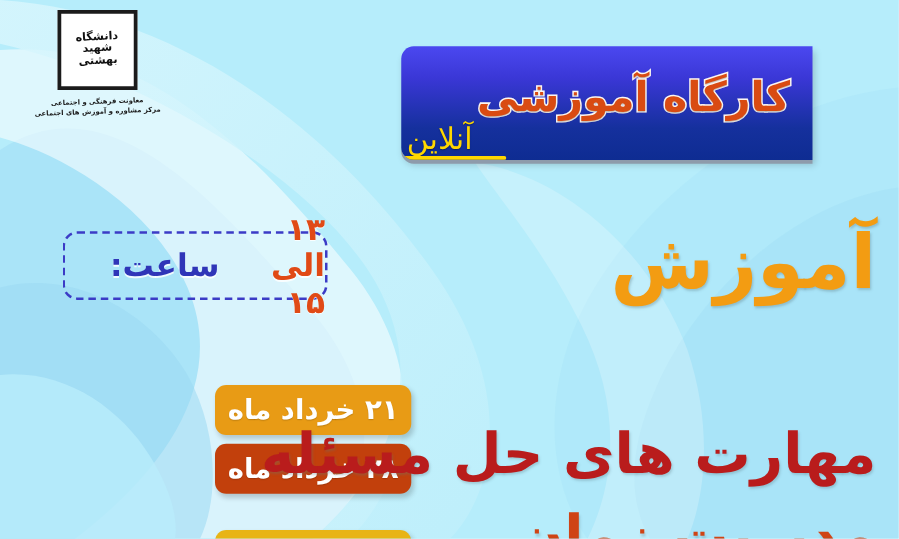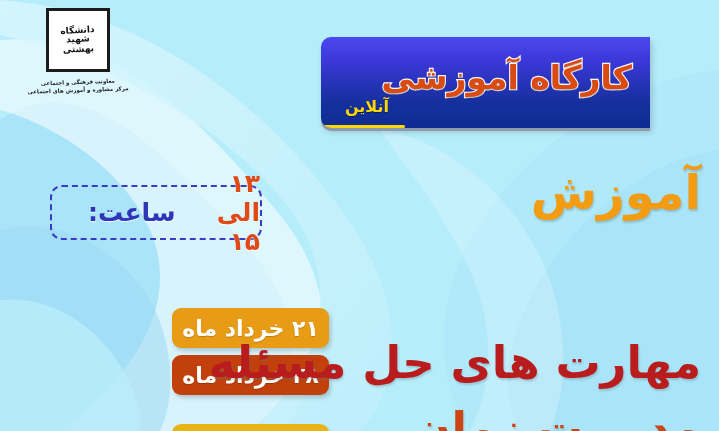--- a/index.html
+++ b/index.html
@@ -96,24 +96,24 @@
     font-weight: 700;
     color: #d94b12;
     line-height: 1;
     white-space: nowrap;
     -webkit-text-stroke: 2.4px #fdf7f2;
     paint-order: stroke fill;
     text-shadow: 0 1px 1px rgba(0,0,0,0.25);
   }
   .banner-sub {
     position: absolute;
-    right: 261px;
+    right: 272px;
     top: 62px;
-    font-size: 16px;
-    font-weight: 700;
+    font-size: 24px;
+    font-weight: 400;
     color: #ffd700;
     line-height: 1;
     white-space: nowrap;
     text-shadow: 0 1px 1px rgba(0,0,0,0.35);
   }
   .banner-sub-rule {
     position: absolute;
     right: 245px;
     top: 88px;
     width: 105px;
@@ -178,22 +178,22 @@
     position: absolute;
     right: 0;
     text-align: right;
     white-space: nowrap;
     font-weight: 700;
     line-height: 1;
     padding-left: 0;
     padding-right: 18px;
   }
   .hl-1 {
-    top: 168px;
-    font-size: 48px;
+    top: 180px;
+    font-size: 60px;
     color: #f39c12;
     text-shadow: 1px 2px 2px rgba(90,120,130,0.35);
   }
   .hl-2 {
     top: 272px;
     font-size: 45px;
     color: #f39c12;
     text-shadow: 1px 2px 2px rgba(90,120,130,0.35);
   }
   .hl-3 {

